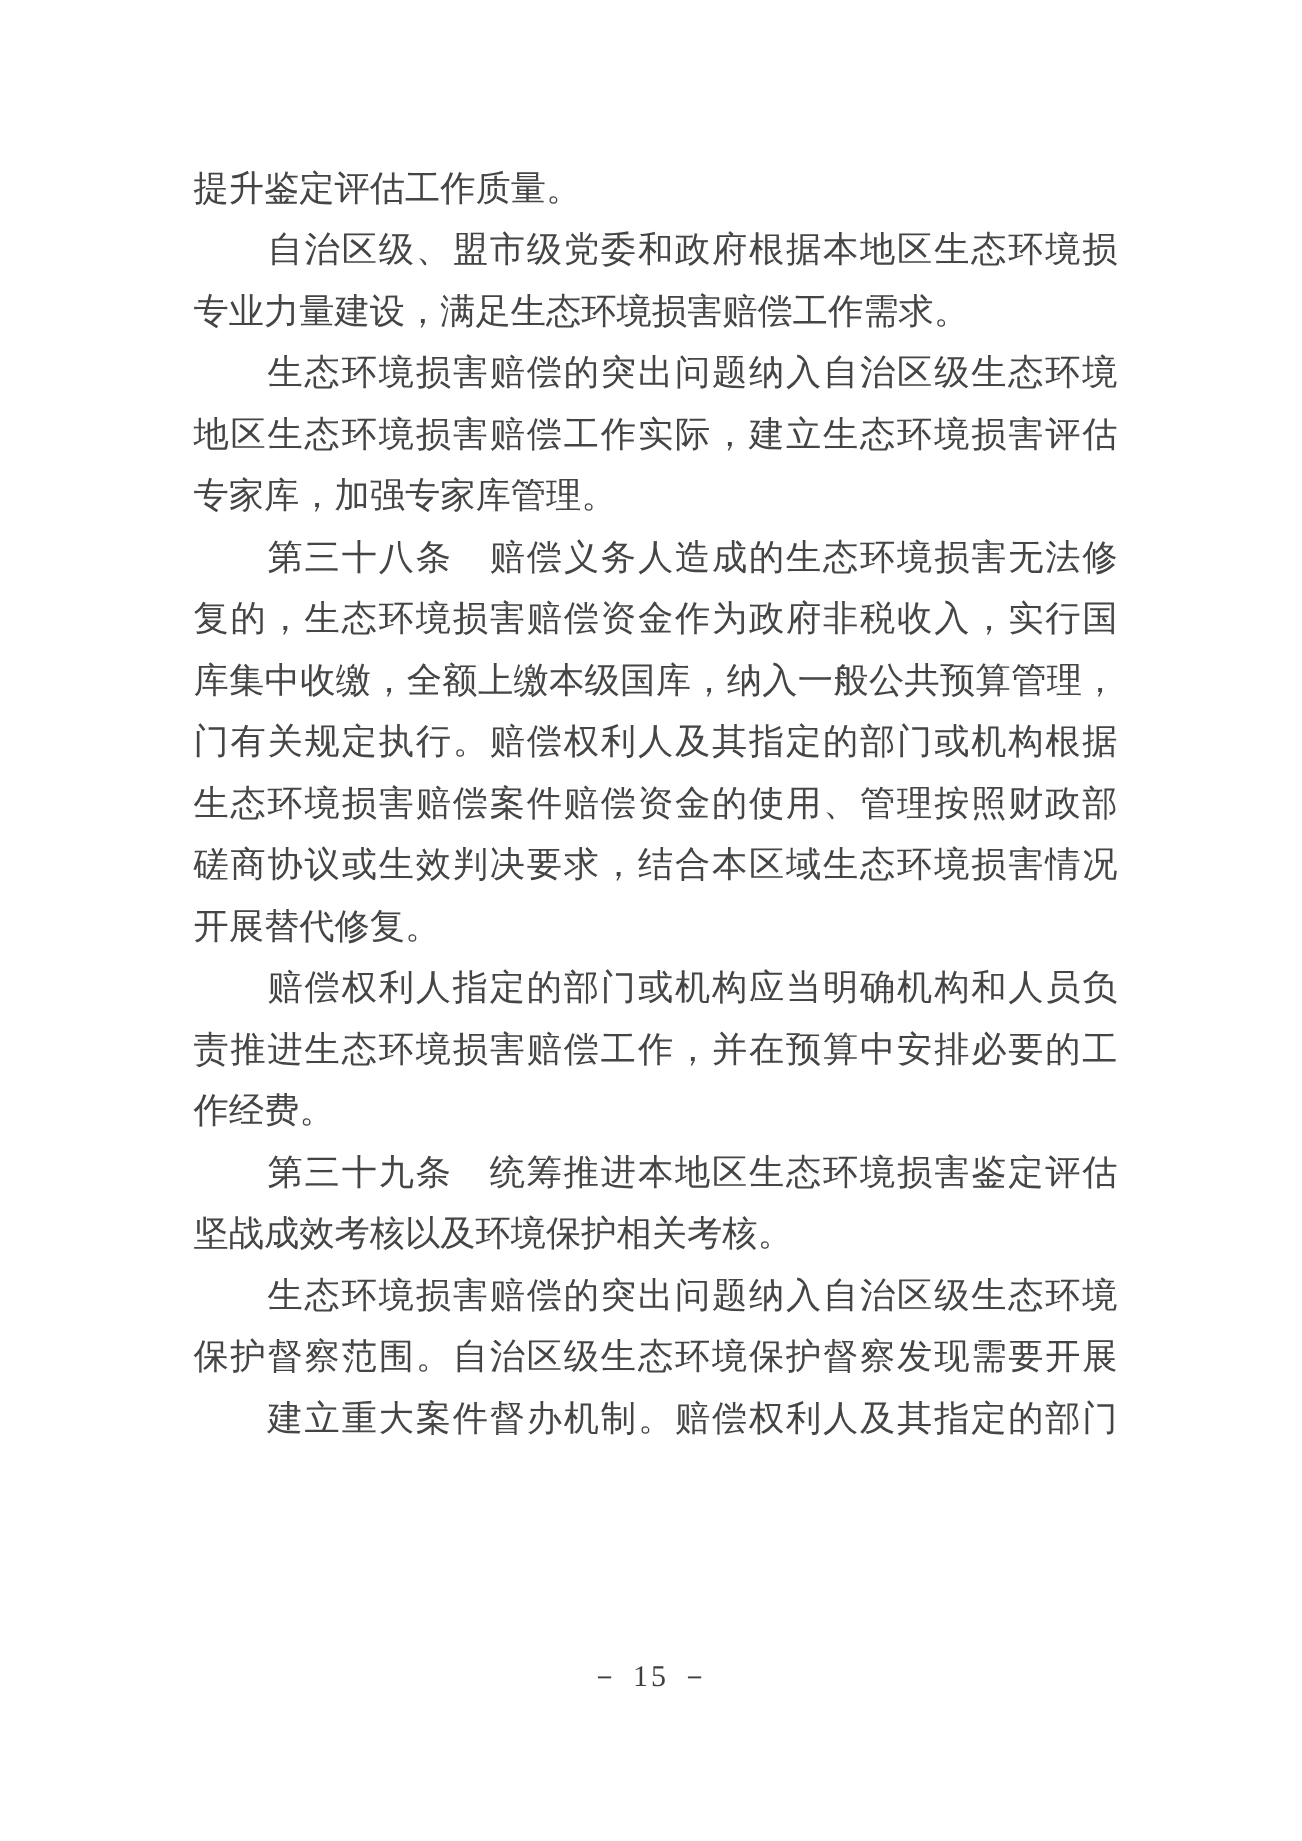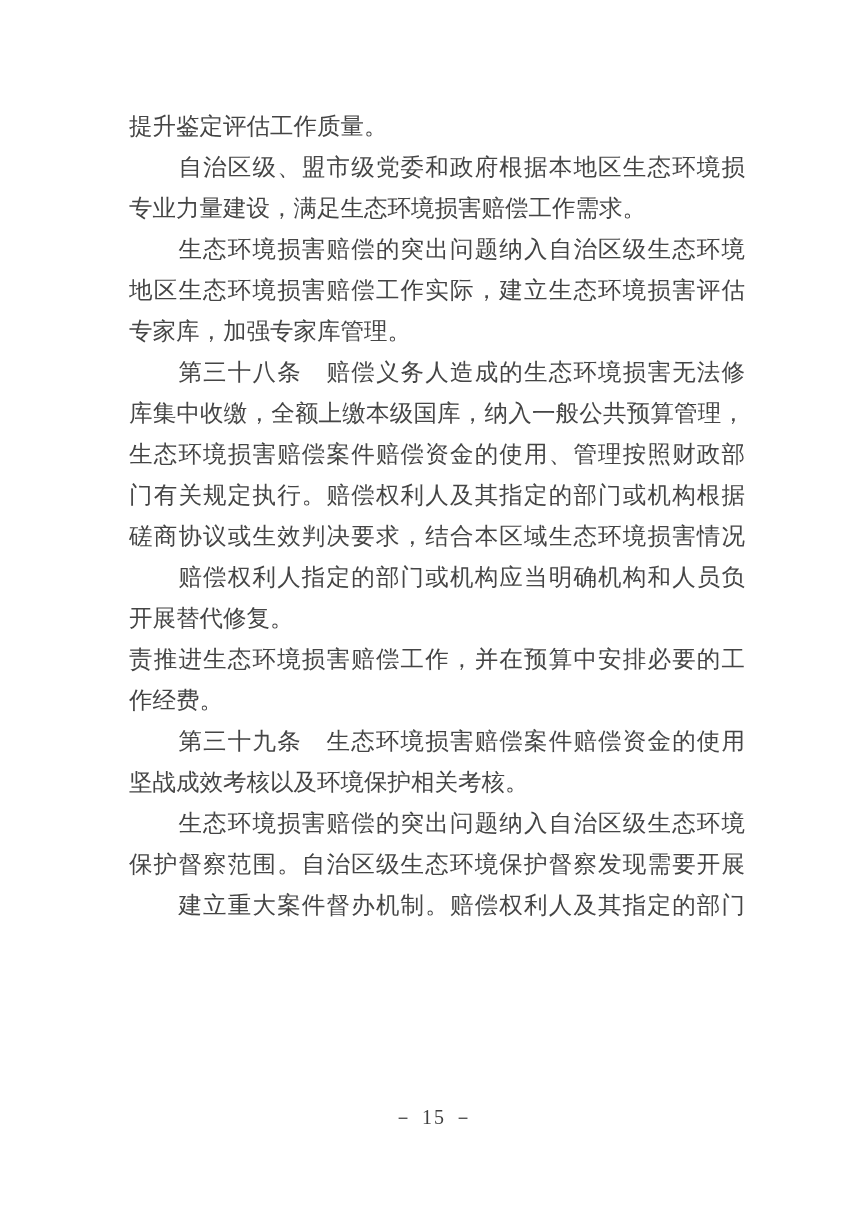--- a/index.html
+++ b/index.html
@@ -54,28 +54,29 @@
 
 <div class="page">
   <div class="body-text" id="body-text">
       <div class="line">提升鉴定评估工作质量。</div>
       <div class="line stretch">　　自治区级、盟市级党委和政府根据本地区生态环境损</div>
       <div class="line">专业力量建设，满足生态环境损害赔偿工作需求。</div>
       <div class="line stretch">　　生态环境损害赔偿的突出问题纳入自治区级生态环境</div>
       <div class="line stretch">地区生态环境损害赔偿工作实际，建立生态环境损害评估</div>
       <div class="line">专家库，加强专家库管理。</div>
       <div class="line stretch">　　第三十八条　赔偿义务人造成的生态环境损害无法修</div>
+      <div class="line stretch">复的，生态环境损害赔偿资金作为政府非税收入，实行国</div>
       <div class="line stretch">库集中收缴，全额上缴本级国库，纳入一般公共预算管理，</div>
+      <div class="line stretch">门有关规定执行。赔偿权利人及其指定的部门或机构根据</div>
       <div class="line stretch">生态环境损害赔偿案件赔偿资金的使用、管理按照财政部</div>
-      <div class="line stretch">门有关规定执行。赔偿权利人及其指定的部门或机构根据</div>
       <div class="line stretch">磋商协议或生效判决要求，结合本区域生态环境损害情况</div>
+      <div class="line">开展替代修复。</div>
       <div class="line stretch">　　赔偿权利人指定的部门或机构应当明确机构和人员负</div>
-      <div class="line">开展替代修复。</div>
       <div class="line stretch">责推进生态环境损害赔偿工作，并在预算中安排必要的工</div>
       <div class="line">作经费。</div>
-      <div class="line stretch">　　第三十九条　生态环境损害赔偿案件赔偿资金的使用</div>
+      <div class="line stretch">　　第三十九条　统筹推进本地区生态环境损害鉴定评估</div>
       <div class="line">坚战成效考核以及环境保护相关考核。</div>
       <div class="line stretch">　　生态环境损害赔偿的突出问题纳入自治区级生态环境</div>
       <div class="line stretch">保护督察范围。自治区级生态环境保护督察发现需要开展</div>
       <div class="line stretch">　　建立重大案件督办机制。赔偿权利人及其指定的部门</div>
     </div>
   <div class="footer">－ 15 －</div>
 </div>
 
 </body></html>

